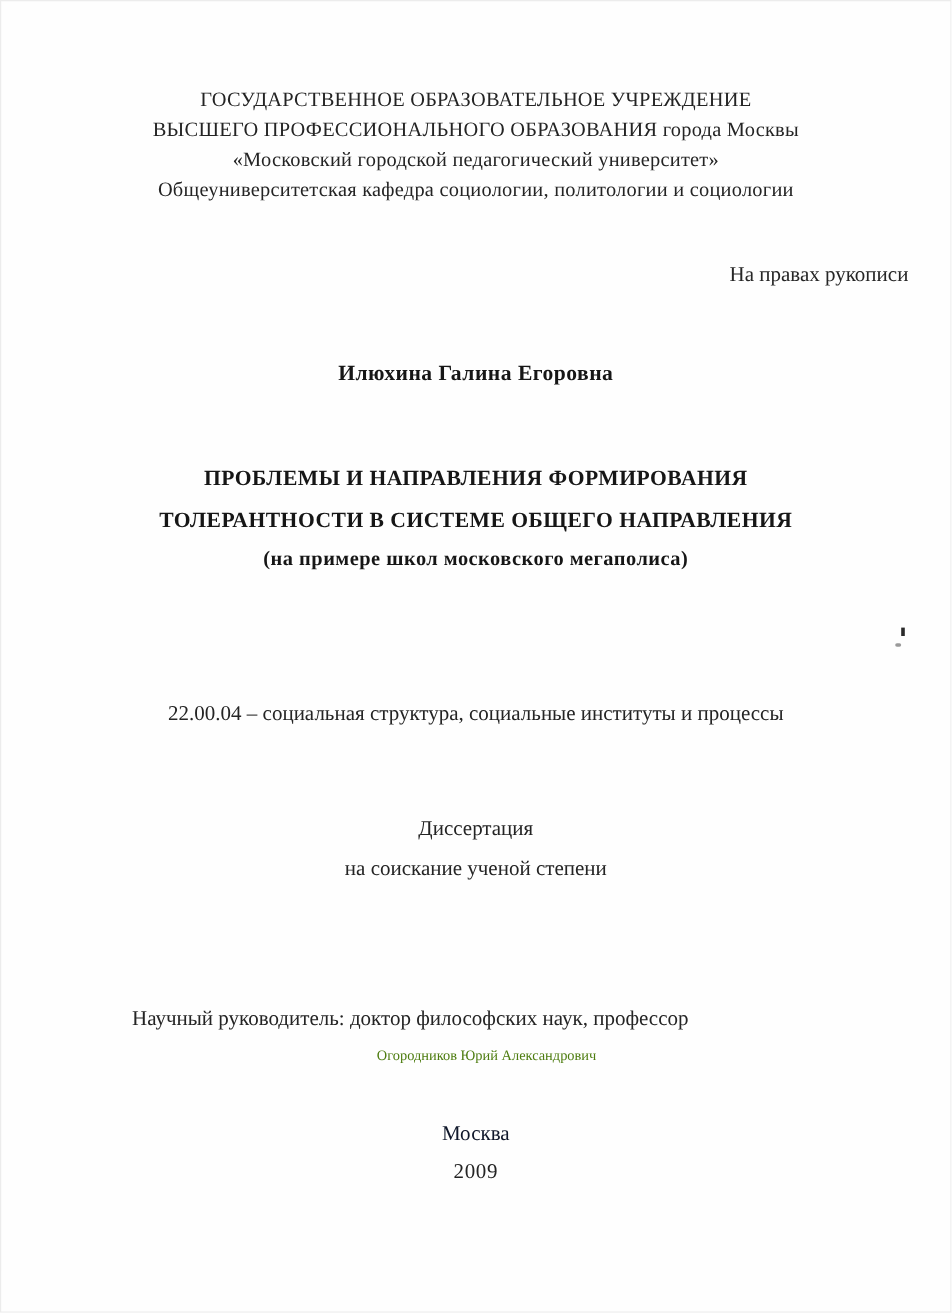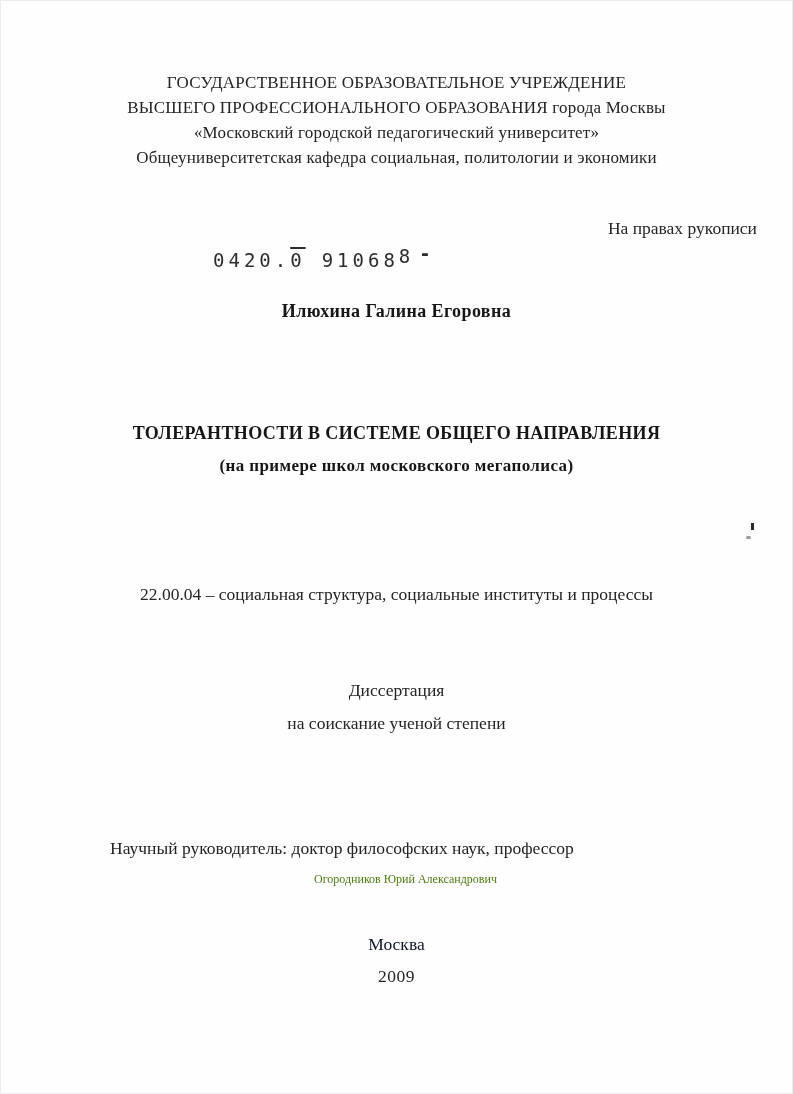--- a/index.html
+++ b/index.html
@@ -110,30 +110,28 @@
   .year { top: 966px; font-size: 17.5px; color: #242424; letter-spacing: 0.5px; }
 </style>
 </head>
 <body>
 
 <div class="page">
 
   <div class="abs centered inst-line" style="top:70px">ГОСУДАРСТВЕННОЕ ОБРАЗОВАТЕЛЬНОЕ УЧРЕЖДЕНИЕ</div>
   <div class="abs centered inst-line" style="top:95px">ВЫСШЕГО ПРОФЕССИОНАЛЬНОГО ОБРАЗОВАНИЯ города Москвы</div>
   <div class="abs centered inst-line" style="top:120px">«Московский городской педагогический университет»</div>
-  <div class="abs centered inst-line" style="top:145px">Общеуниверситетская кафедра социальная, политологии и экономики</div>
+  <div class="abs centered inst-line" style="top:145px">Общеуниверситетская кафедра социологии, политологии и социологии</div>
 
   <div class="abs manuscript-note">На правах рукописи</div>
 
-  <div class="abs stamp">
-    <span>0420.</span><span class="overline">0</span><span class="gap">91068</span><span class="raised">8</span><span class="dash">-</span>
-  </div>
 
   <div class="abs centered author">Илюхина Галина Егоровна</div>
 
+  <div class="abs centered title-line title-1">ПРОБЛЕМЫ И НАПРАВЛЕНИЯ ФОРМИРОВАНИЯ</div>
   <div class="abs centered title-line title-2">ТОЛЕРАНТНОСТИ В СИСТЕМЕ ОБЩЕГО НАПРАВЛЕНИЯ</div>
   <div class="abs centered title-line title-3">(на примере школ московского мегаполиса)</div>
 
   <div class="abs artifact-a"></div>
   <div class="abs artifact-b"></div>
 
   <div class="abs centered specialty">22.00.04 – социальная структура, социальные институты и процессы</div>
 
   <div class="abs centered thesis-line thesis-1">Диссертация</div>
   <div class="abs centered thesis-line thesis-2">на соискание ученой степени</div>

